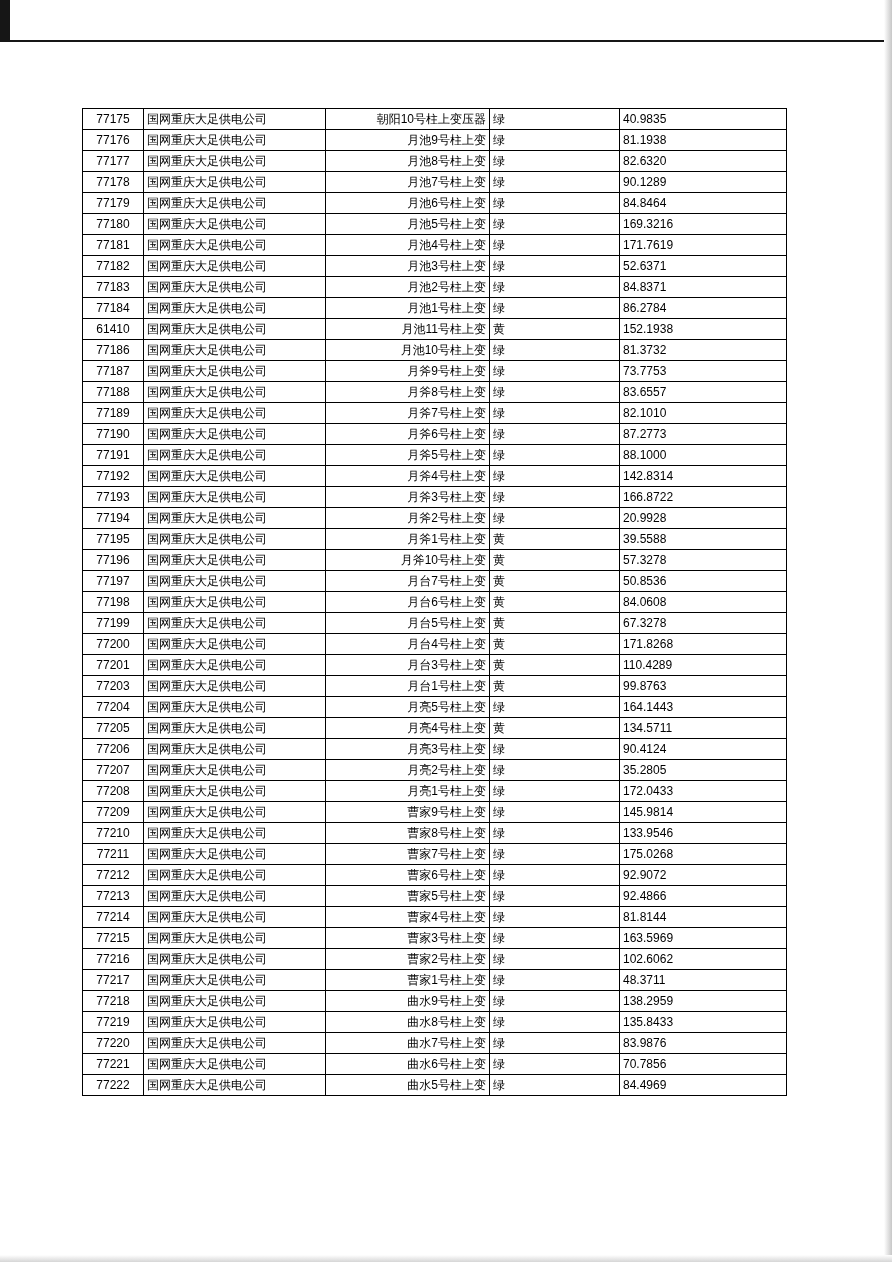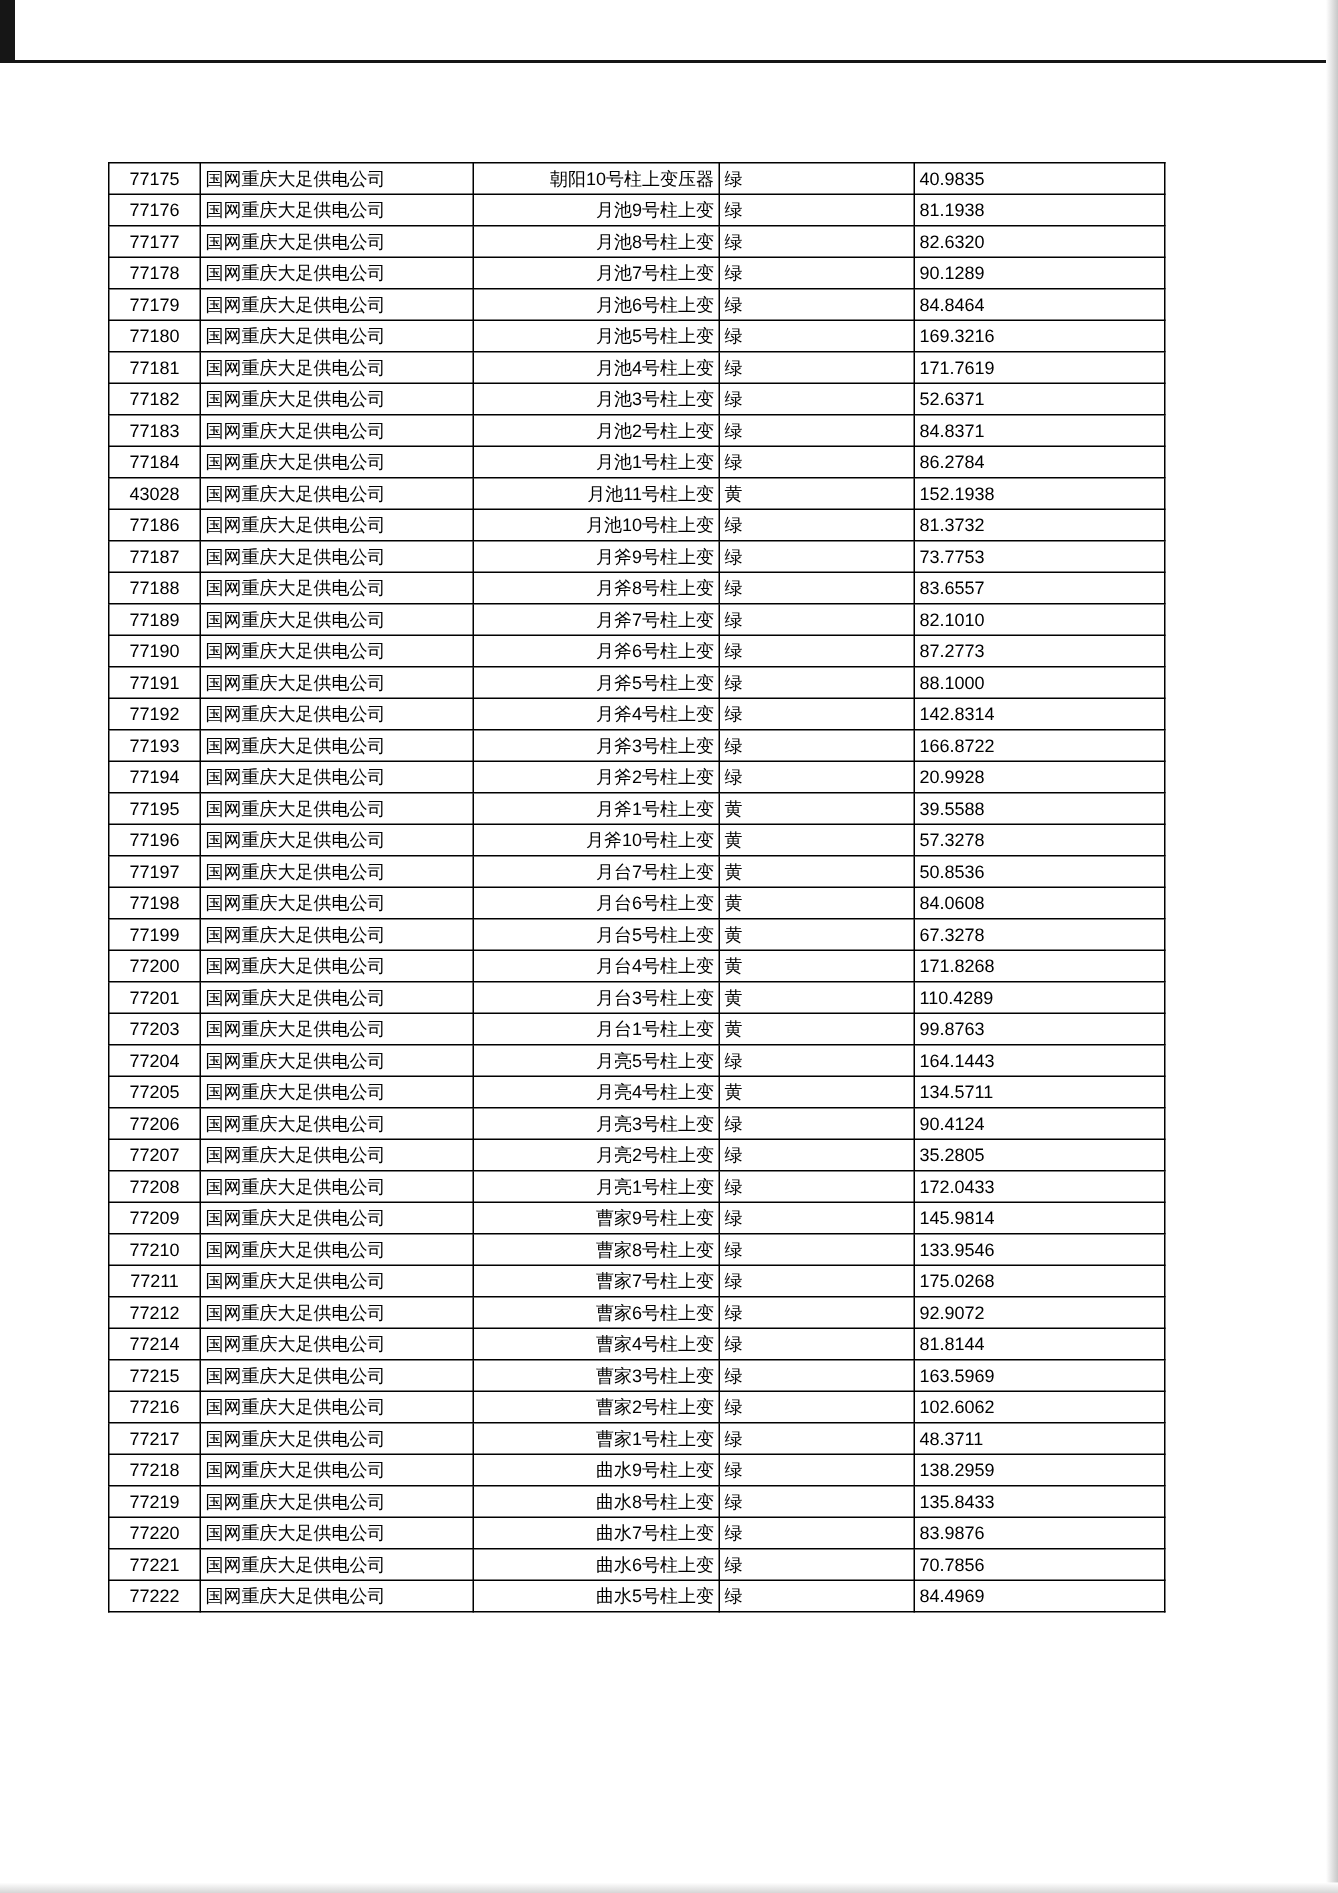--- a/index.html
+++ b/index.html
@@ -29,21 +29,21 @@
     background: linear-gradient(to right, #ffffff, #c7c7c7);
   }
   .bottom-shade {
     position: absolute;
     left: 0; bottom: 0;
     width: 892px; height: 7px;
     background: linear-gradient(to bottom, #ffffff, #d6d6d6);
   }
   table.data {
     position: absolute;
-    left: 72px; top: 108px;
+    left: 82px; top: 108px;
     width: 704px;
     border-collapse: collapse;
     table-layout: fixed;
   }
   table.data td {
     border: 1px solid #000000;
     height: 20.4px;
     font-size: 12px;
     line-height: 20px;
     color: #000000;
@@ -138,21 +138,21 @@
           <td class="col-value">84.8371</td>
         </tr>
         <tr>
           <td class="col-id">77184</td>
           <td class="col-company">国网重庆大足供电公司</td>
           <td class="col-device">月池1号柱上变</td>
           <td class="col-status">绿</td>
           <td class="col-value">86.2784</td>
         </tr>
         <tr>
-          <td class="col-id">43028</td>
+          <td class="col-id">61410</td>
           <td class="col-company">国网重庆大足供电公司</td>
           <td class="col-device">月池11号柱上变</td>
           <td class="col-status">黄</td>
           <td class="col-value">152.1938</td>
         </tr>
         <tr>
           <td class="col-id">77186</td>
           <td class="col-company">国网重庆大足供电公司</td>
           <td class="col-device">月池10号柱上变</td>
           <td class="col-status">绿</td>
@@ -325,20 +325,27 @@
           <td class="col-device">曹家7号柱上变</td>
           <td class="col-status">绿</td>
           <td class="col-value">175.0268</td>
         </tr>
         <tr>
           <td class="col-id">77212</td>
           <td class="col-company">国网重庆大足供电公司</td>
           <td class="col-device">曹家6号柱上变</td>
           <td class="col-status">绿</td>
           <td class="col-value">92.9072</td>
+        </tr>
+        <tr>
+          <td class="col-id">77213</td>
+          <td class="col-company">国网重庆大足供电公司</td>
+          <td class="col-device">曹家5号柱上变</td>
+          <td class="col-status">绿</td>
+          <td class="col-value">92.4866</td>
         </tr>
         <tr>
           <td class="col-id">77214</td>
           <td class="col-company">国网重庆大足供电公司</td>
           <td class="col-device">曹家4号柱上变</td>
           <td class="col-status">绿</td>
           <td class="col-value">81.8144</td>
         </tr>
         <tr>
           <td class="col-id">77215</td>

